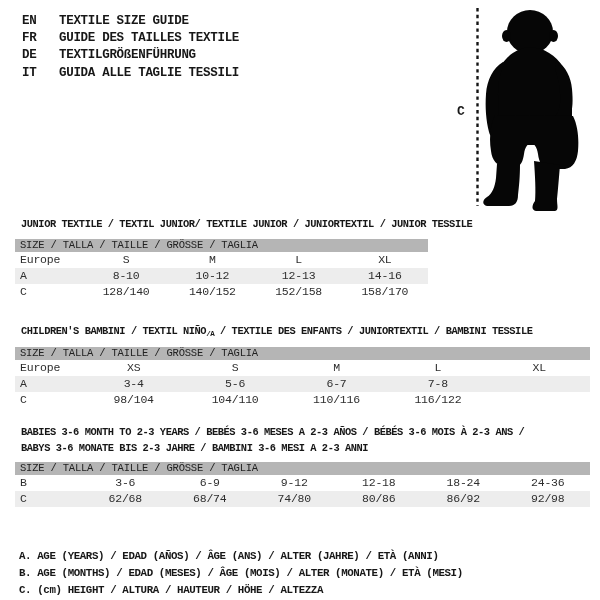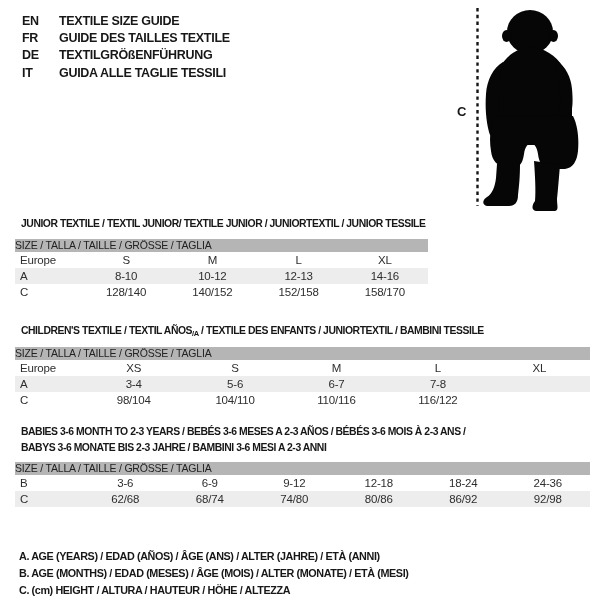--- a/index.html
+++ b/index.html
@@ -1,18 +1,18 @@
 <!DOCTYPE html>
 <html style="--ink: #171717; --table-ink: #2e2e2e; --header-bar: #b5b5b5; --alt-row: #ededed; --silhouette: #060606;"><head>
 <meta charset="utf-8">
 <style>
   html,body{margin:0;padding:0;background:#fff;}
   .page{
     position:relative;width:600px;height:600px;background:#fff;overflow:hidden;
-    font-family:Liberation Sans, sans-serif;color:var(--ink,#171717);
+    font-family:Liberation Mono, monospace;color:var(--ink,#171717);
   }
   
   .langs{position:absolute;left:22px;top:13px;}
   .lang-row{display:flex;line-height:17.2px;font-size:12.5px;font-weight:700;letter-spacing:-0.3px;}
   .lang-row .code{width:37px;flex:0 0 37px;}
   
   .figure{position:absolute;left:0;top:0;width:600px;height:215px;}
   .c-label{position:absolute;left:457px;top:104px;font-size:13px;font-weight:700;}
   .baby-svg{position:absolute;left:470px;top:5px;width:122px;height:207px;}
   
@@ -20,21 +20,21 @@
   .ttl1{left:21px;top:218px;}
   .ttl2{left:21px;top:325px;}
   .ttl3{left:21px;top:424px;line-height:16px;}
   .ttl sub{font-size:7.5px;vertical-align:-2px;}
   .tbl{position:absolute;left:15px;}
   .tbl1{top:239px;width:413px;}
   .tbl2{top:347px;width:575px;}
   .tbl3{top:462px;width:575px;}
   .thead{
     background:var(--header-bar,#b5b5b5);height:13px;line-height:13px;
-    font-size:10.5px;letter-spacing:-0.2px;color:#222;box-sizing:border-box;
+    font-size:10.5px;letter-spacing:-0.2px;color:#222;padding-left:5px;box-sizing:border-box;
   }
   .trow{display:grid;height:16px;line-height:16px;font-size:11.5px;letter-spacing:-0.2px;color:var(--table-ink,#2e2e2e);}
   .tbl1 .trow{grid-template-columns:68px repeat(4,1fr);}
   .tbl2 .trow{grid-template-columns:68px repeat(5,1fr);}
   .tbl3 .trow{grid-template-columns:68px repeat(6,1fr);}
   .trow.alt{background:var(--alt-row,#ededed);}
   .trow .rl{text-align:left;padding-left:5px;}
   .trow .cv{text-align:center;}
   
   .legend{position:absolute;left:19px;top:548px;font-size:10.8px;font-weight:700;letter-spacing:-0.4px;line-height:17px;white-space:nowrap;}
@@ -101,21 +101,21 @@
     <div class="trow">
       <span class="rl">C</span>
       <span class="cv">128/140</span>
       <span class="cv">140/152</span>
       <span class="cv">152/158</span>
       <span class="cv">158/170</span>
     </div>
   </div>
 
   <div class="ttl ttl2">
-    <span>CHILDREN'S TEXTILE / TEXTIL AÑOS</span><sub>/A</sub><span> / TEXTILE DES ENFANTS / JUNIORTEXTIL / BAMBINI TESSILE</span>
+    <span>CHILDREN'S BAMBINI / TEXTIL NIÑO</span><sub>/A</sub><span> / TEXTILE DES ENFANTS / JUNIORTEXTIL / BAMBINI TESSILE</span>
   </div>
   <div class="tbl tbl2">
     <div class="thead">SIZE / TALLA / TAILLE / GRÖSSE / TAGLIA</div>
     <div class="trow">
       <span class="rl">Europe</span>
       <span class="cv">XS</span>
       <span class="cv">S</span>
       <span class="cv">M</span>
       <span class="cv">L</span>
       <span class="cv">XL</span>

